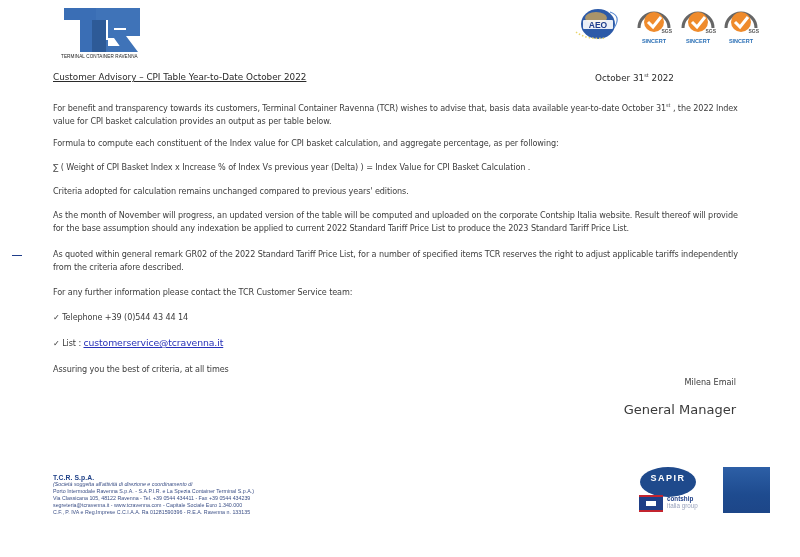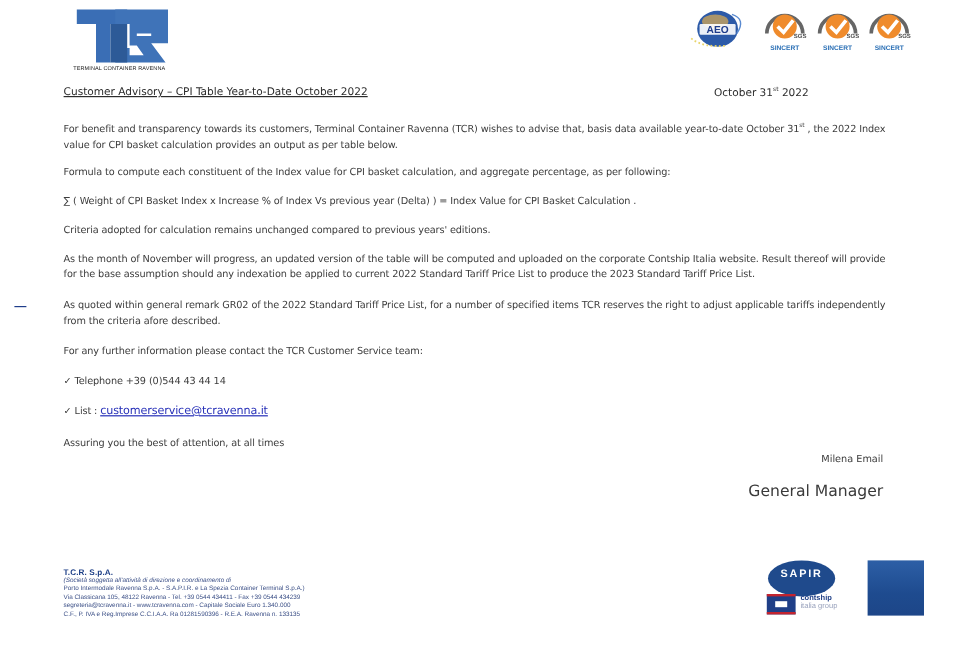--- a/index.html
+++ b/index.html
@@ -110,21 +110,21 @@
 <div class="abs p txt" style="top:161px;">∑ ( Weight of CPI Basket Index  x  Increase % of Index Vs previous year (Delta) ) = Index Value for CPI Basket Calculation .</div>
 <div class="abs p txt" style="top:185px;">Criteria adopted for calculation remains unchanged compared to previous years' editions.</div>
 <div class="abs p txt" style="top:209px;">As the month of November will progress, an updated version of the table will be computed and uploaded on the corporate Contship Italia website. Result thereof will provide for the base assumption should any indexation be applied to current 2022 Standard Tariff Price List to produce the 2023 Standard Tariff Price List.</div>
 
 <div id="dash" class="abs"></div>
 <div class="abs p txt" style="top:248px;">As quoted within general remark GR02 of the 2022 Standard Tariff Price List, for a number of specified items TCR reserves the right to adjust applicable tariffs independently from the criteria afore described.</div>
 
 <div class="abs p txt" style="top:286px;">For any further information please contact the TCR Customer Service team:</div>
 <div class="abs p txt" style="top:311px;">✓ Telephone +39 (0)544 43 44 14</div>
 <div class="abs p txt" style="top:336px;"><span>✓ List : </span><a id="email-link">customerservice@tcravenna.it</a></div>
-<div class="abs p txt" style="top:363px;">Assuring you the best of attention, at all times</div>
+<div class="abs p txt" style="top:363px;">Assuring you the best of criteria, at all times</div>
 
 <div id="signature-name" class="abs">Milena Email</div>
 <div id="signature-role" class="abs">General Manager</div>
 
 <div id="footer" class="abs">
   <div class="co">T.C.R. S.p.A.</div>
   <div class="ln it">(Società soggetta all'attività di direzione e coordinamento di</div>
   <div class="ln">Porto Intermodale Ravenna S.p.A. - S.A.P.I.R. e La Spezia Container Terminal S.p.A.)</div>
   <div class="ln">Via Classicana 105, 48122 Ravenna - Tel. +39 0544 434411 - Fax +39 0544 434239</div>
   <div class="ln">segreteria@tcravenna.it - www.tcravenna.com - Capitale Sociale Euro 1.340.000</div>

